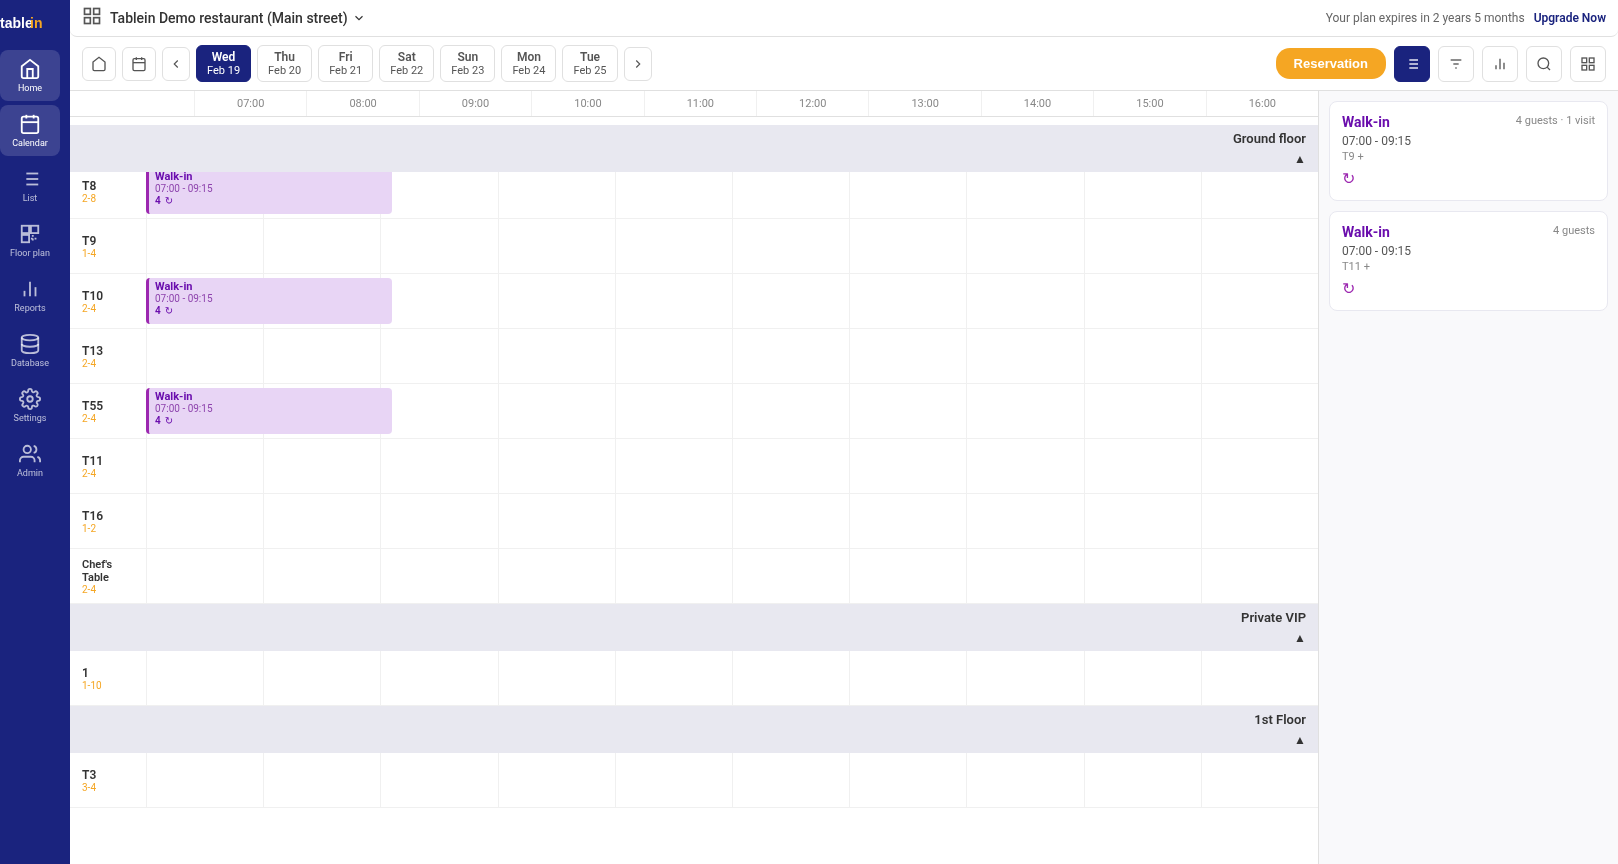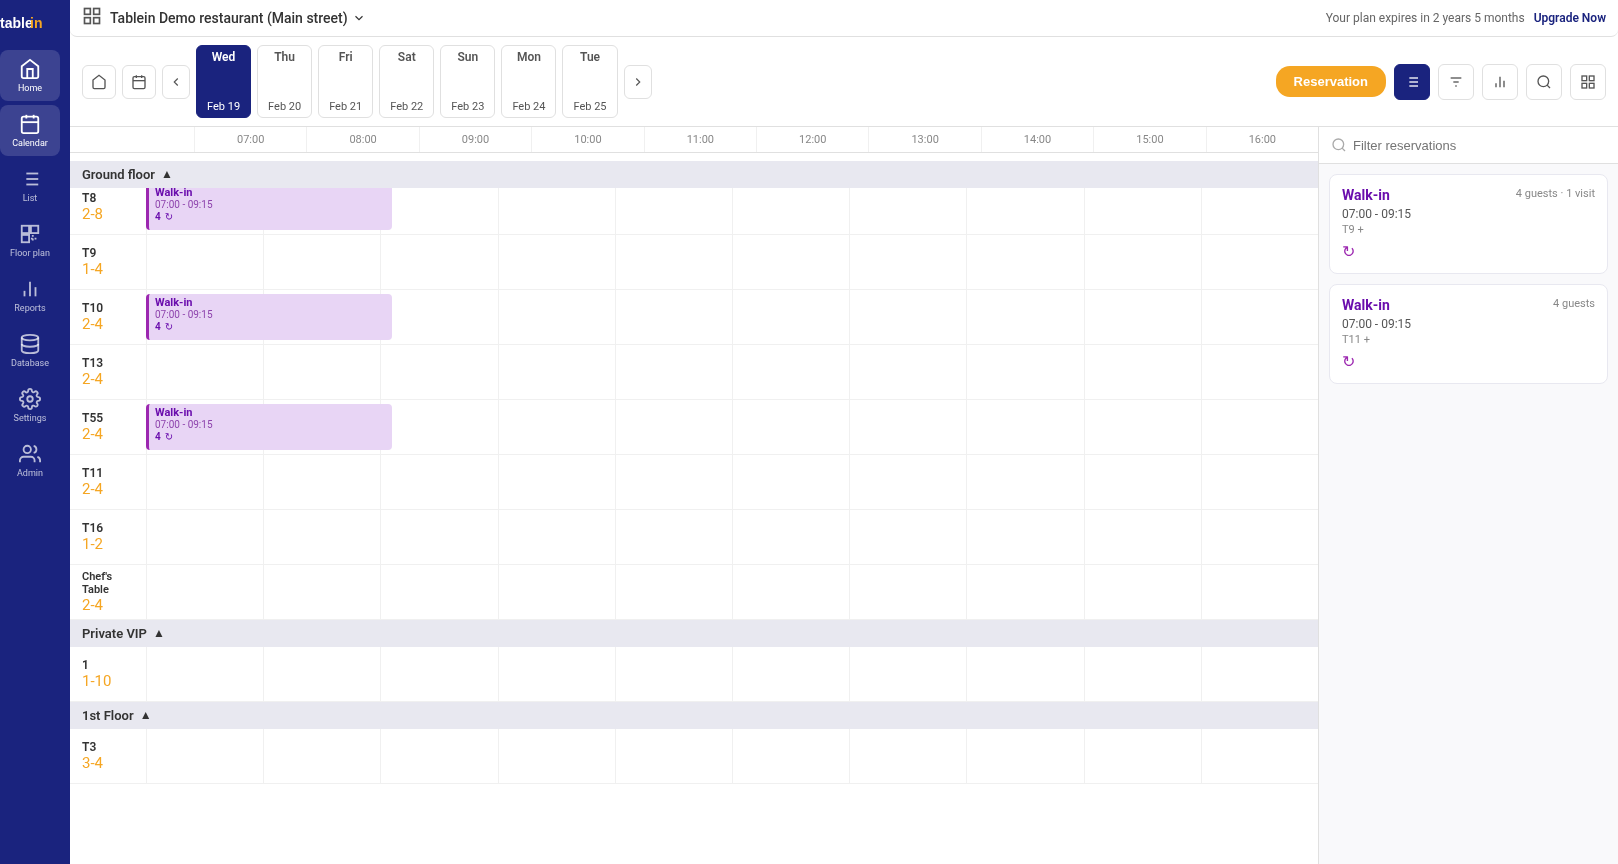--- a/index.html
+++ b/index.html
@@ -111,21 +111,20 @@
     .day-btn {
       display: flex; flex-direction: column; align-items: center;
       padding: 4px 10px;
       border: 1px solid #e0e0e0;
       border-radius: 6px;
       cursor: pointer;
       font-size: 11px;
       background: #fff;
       color: #555;
       min-width: 52px;
-      gap: 36px;
     }
     .day-btn .day-name { font-weight: 600; font-size: 12px; }
     .day-btn.active { background: #1a237e; color: #fff; border-color: #1a237e; }
     .toolbar-right { margin-left: auto; display: flex; align-items: center; gap: 8px; }
     .reservation-btn {
       background: #f5a623;
       color: #fff;
       border: none;
       border-radius: 14px;
       padding: 8px 18px;
@@ -181,50 +180,51 @@
       font-size: 11px;
       color: #888;
       padding: 6px 0;
       border-left: 1px solid #f0f0f0;
     }
 
     
     .floor-section { }
     .floor-header {
       display: flex;
-      align-items: flex-start;
+      align-items: flex-end;
       background: #e8e8f0;
       padding: 6px 12px;
       font-size: 13px;
       font-weight: 600;
       color: #333;
       cursor: pointer;
       gap: 6px;
       position: sticky;
       top: 34px;
       z-index: 9;
+      flex-direction: column;
     }
     .floor-header .chevron { font-size: 12px; }
 
     .table-row {
       display: flex;
       border-bottom: 1px solid #f0f0f0;
       min-height: 54px;
       align-items: center;
       background: #fff;
     }
     .table-label {
       width: 76px;
       flex-shrink: 0;
       padding: 4px 12px;
       display: flex;
       flex-direction: column;
     }
     .table-name { font-size: 12px; font-weight: 600; color: #333; }
-    .table-capacity { font-size: 15px; color: #f5a623; }
+    .table-capacity { font-size: 10px; color: #f5a623; }
 
     .timeline-cells {
       flex: 1;
       position: relative;
       display: flex;
       height: 54px;
     }
     .cell-grid {
       display: flex;
       flex: 1;
@@ -775,27 +775,20 @@
                 <div class="cell"></div>
                 <div class="cell"></div>
                 <div class="cell"></div>
             </div>
           </div>
         </div>
       </div>
     </div>
 
     <div id="right-panel">
-      <div class="filter-bar">
-        <svg width="16" height="16" viewBox="0 0 24 24" fill="none" stroke="#aaa" stroke-width="2">
-            <circle cx="11" cy="11" r="8"></circle>
-            <line x1="21" y1="21" x2="16.65" y2="16.65"></line>
-          </svg>
-        <input type="text" placeholder="Filter reservations" style="">
-      </div>
 
       <div class="reservation-card">
         <div class="card-header">
           <span class="card-name">Walk-in</span>
           <span class="card-guests">4 guests · 1 visit</span>
         </div>
         <div class="card-time">07:00 - 09:15</div>
         <div class="card-table">T9 +</div>
         <div class="card-icon">↻</div>
       </div>

